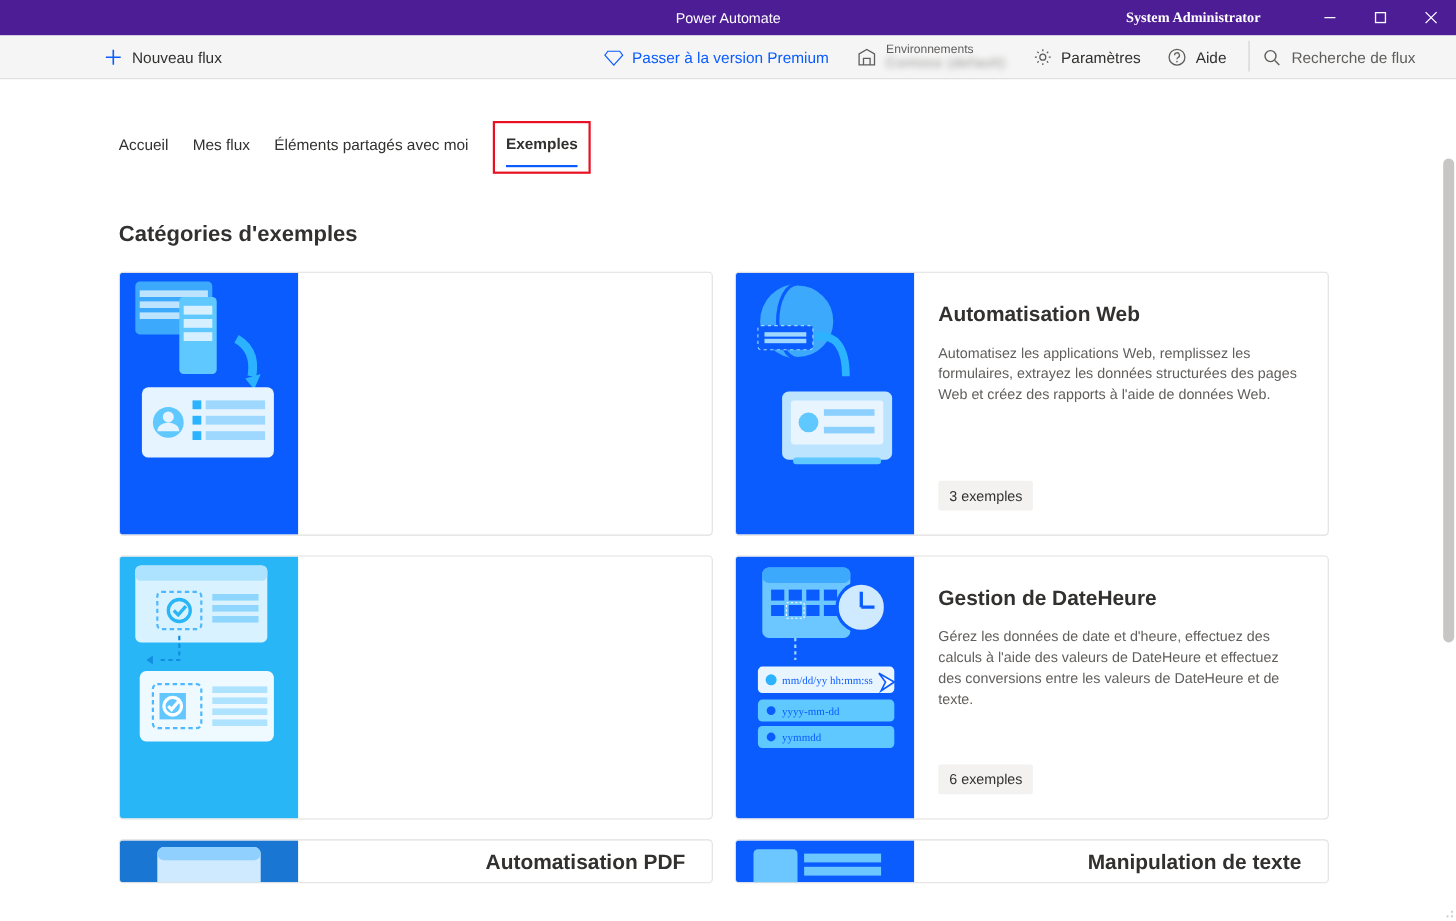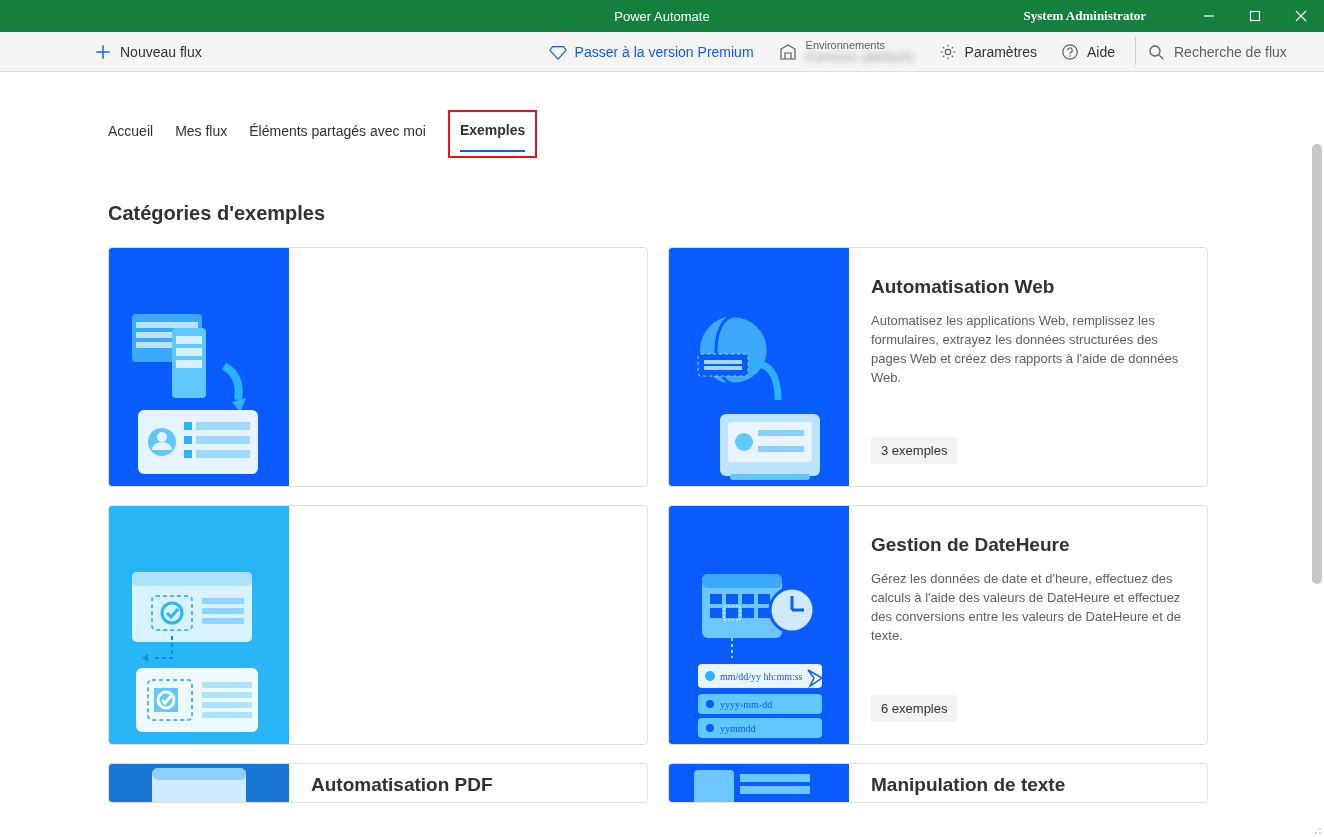--- a/index.html
+++ b/index.html
@@ -1,19 +1,19 @@
 <!DOCTYPE html>
 <html><head>
 <meta charset="utf-8">
 <style>
   * { box-sizing: border-box; margin: 0; padding: 0; }
   body { font-family: "Segoe UI", Tahoma, sans-serif; font-size: 13px; color: #323130; background: #fff; width: 1324px; overflow: hidden; }
 
   
-  .titlebar { height: 32px; background: #15803d; display: flex; align-items: center; color: #fff; position: relative; }
+  .titlebar { height: 32px; background: #4c1d95; display: flex; align-items: center; color: #fff; position: relative; }
   .titlebar-title { position: absolute; left: 50%; transform: translateX(-50%); font-size: 13px; }
   .titlebar-right { position: absolute; right: 0; display: flex; align-items: center; height: 100%; font-family: Liberation Serif, serif; }
   .titlebar-user { margin-right: 40px; font-weight: 600; font-size: 13px; }
   .winbtn { width: 46px; height: 32px; display: flex; align-items: center; justify-content: center; cursor: pointer; }
   .winbtn svg { stroke: #fff; fill: none; }
 
   
   .cmdbar { height: 40px; border-bottom: 1px solid #e1dfdd; display: flex; align-items: center; justify-content: space-between; padding: 0 8px 0 84px; background: #f5f5f5; }
   .cmd-left, .cmd-right { display: flex; gap: 4px; }
   .cmdbtn { display: flex; align-items: center; gap: 8px; padding: 6px 10px; cursor: pointer; color: #323130; font-size: 14px; }
@@ -32,31 +32,31 @@
   .tabs { display: flex; gap: 22px; margin-top: 38px; margin-bottom: 44px; font-size: 14px; align-items: center;}
   .tab { padding: 6px 0 12px 0; cursor: pointer; color: #323130; }
   .tab.active { font-weight: 600; border-bottom: 2px solid #0b5cff; }
   .tab-highlighted { border: 2px solid #e81123; padding: 4px 10px 4px 10px; display:inline-block;}
   .tab-highlighted .tab { margin:0;}
 
   .section-title { font-size: 20px; font-weight: 600; margin-bottom: 22px; }
 
   .card-grid { display: grid; grid-template-columns: repeat(2, 540px); gap: 18px 20px; padding-bottom: 24px; }
   .card { display: flex; border: 1px solid #e1dfdd; border-radius: 4px; overflow: hidden; height: 240px; cursor: pointer; background:#fff;}
-  .card-illus { width: 180px; flex: none; display:flex; align-items:flex-end; justify-content:center; }
+  .card-illus { width: 162px; flex: none; display:flex; align-items:flex-start; justify-content:center; }
   .blue-dark { background: #0b5cff; }
   .blue-cyan { background: #29b6f6; }
   .blue-mid { background: #1976d2; }
   .card-body { flex: 1; padding: 28px 24px 20px 22px; position: relative; display: flex; flex-direction: column; }
   .card-title { font-size: 19px; font-weight: 600; margin-bottom: 14px; }
   .card-desc { font-size: 13px; color: #605e5c; line-height: 1.45; }
   .badge { position: absolute; bottom: 22px; left: 22px; background: #f3f2f1; color: #323130; font-size: 13px; padding: 6px 10px; border-radius: 2px; }
 
   .card.cutoff { height: 40px; }
-  .card.cutoff .card-body{ padding-top:10px;}
+  .card.cutoff .card-body{ padding-top:10px;align-items:flex-end;}
 
   
   .scroll-track { position: absolute; right: 2px; top: 72px; width: 10px; height: 620px; background: transparent; }
   .scroll-thumb { position: absolute; top: 0; left: 0; width: 10px; height: 440px; background: #c8c6c4; border-radius: 5px; }
 
   
   .resize-grip { position: fixed; right: 2px; bottom: 2px; width: 12px; height: 12px; opacity: .5;}
   .resize-grip svg { display:block;}
 
   

